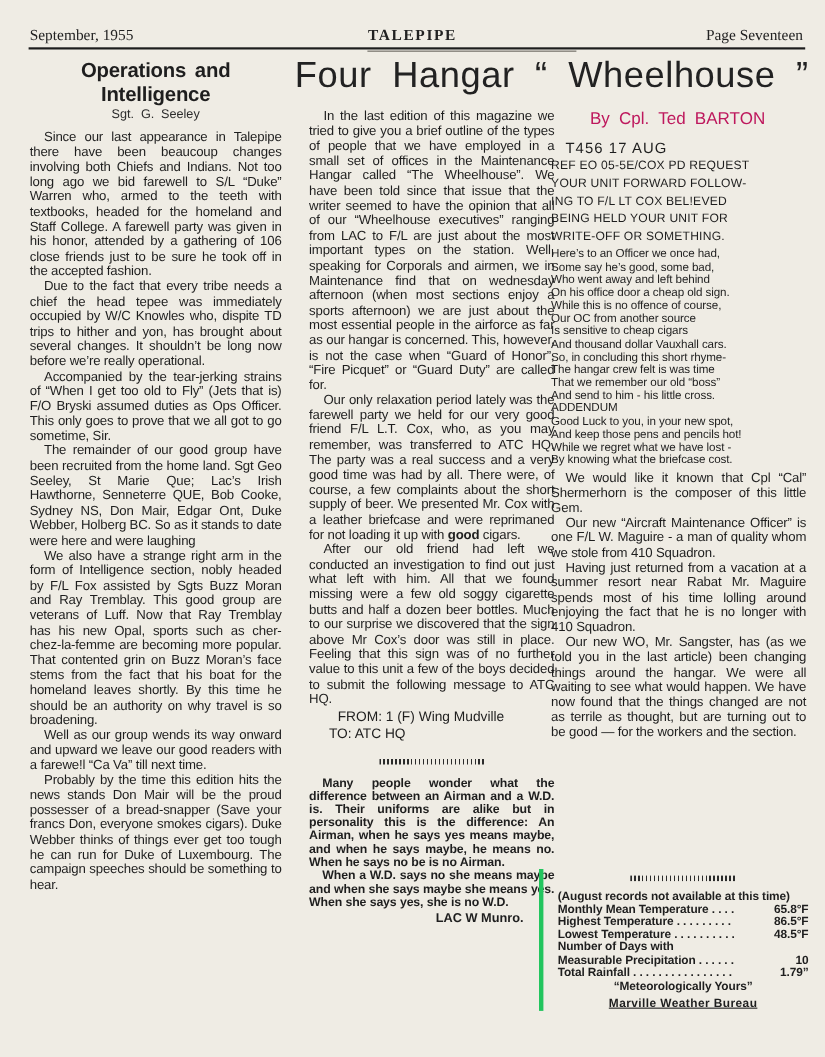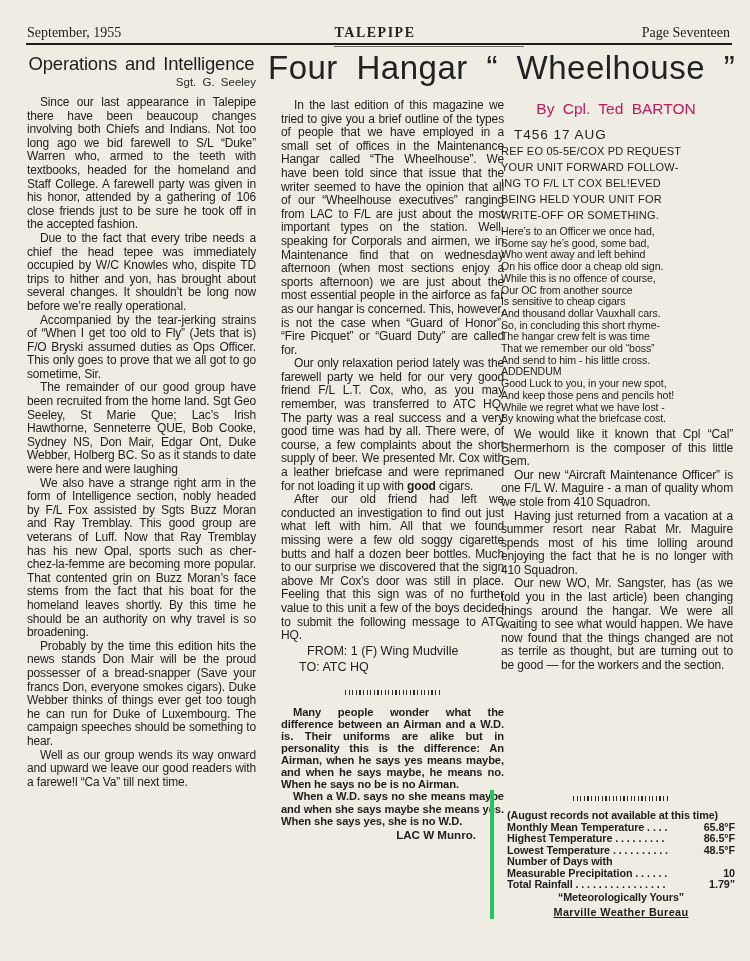--- a/index.html
+++ b/index.html
@@ -18,22 +18,22 @@
   
   .col { position:absolute; }
   .col-left  { top:53px;  left:27px;  width:229px; }
   .col-mid   { top:99px;  left:281px; width:223px; }
   .col-right { top:100px; left:501px; width:232px; }
   .body p {
     margin:0; font-size:12px; line-height:13.6px; letter-spacing:-0.15px;
     text-indent:13px; text-align:justify;
   }
   
-  .lt-title { margin:0; font-size:18.5px; font-weight:400; text-align:center; letter-spacing:-0.2px; word-spacing:3px; }
-  .lt-byline { font-size:11.5px; text-align:right; color:#2b2b2b; margin:1px 0 8px; word-spacing:3px; }
+  .lt-title { margin:0; font-size:18.5px; font-weight:700; text-align:center; letter-spacing:-0.2px; word-spacing:3px; }
+  .lt-byline { font-size:11.5px; text-align:center; color:#2b2b2b; margin:1px 0 8px; word-spacing:3px; }
   
   .headline {
     position:absolute; top:49px; left:268px; width:464px; margin:0;
     font-size:33px; font-weight:400; text-align:center; color:#222;
     letter-spacing:0.5px; word-spacing:9px; white-space:nowrap;
   }
   .ft-byline { font-size:15.5px; text-align:center; word-spacing:4px; margin:0 2px 9px 0; color:#be185d; }
   .signal-h { font-size:13.5px; letter-spacing:1px; margin-left:13px; line-height:16px; }
   .signal   { font-size:11px; line-height:16px; letter-spacing:0.2px; white-space:pre-line; margin-bottom:3px; }
   .poem     { font-size:10.6px; line-height:11.7px; letter-spacing:-0.1px; white-space:pre-line; margin-bottom:3px; }
@@ -69,22 +69,22 @@
 
   <section class="col col-left">
     <h2 class="lt-title">Operations and Intelligence</h2>
     <div class="lt-byline">Sgt. G. Seeley</div>
     <div class="body">
       <p>Since our last appearance in Talepipe there have been beaucoup changes involving both Chiefs and Indians. Not too long ago we bid farewell to S/L “Duke” Warren who, armed to the teeth with textbooks, headed for the homeland and Staff College. A farewell party was given in his honor, attended by a gathering of 106 close friends just to be sure he took off in the accepted fashion.</p>
       <p>Due to the fact that every tribe needs a chief the head tepee was immediately occupied by W/C Knowles who, dispite TD trips to hither and yon, has brought about several changes. It shouldn’t be long now before we’re really operational.</p>
       <p>Accompanied by the tear-jerking strains of “When I get too old to Fly” (Jets that is) F/O Bryski assumed duties as Ops Officer. This only goes to prove that we all got to go sometime, Sir.</p>
       <p>The remainder of our good group have been recruited from the home land. Sgt Geo Seeley, St Marie Que; Lac’s Irish Hawthorne, Senneterre QUE, Bob Cooke, Sydney NS, Don Mair, Edgar Ont, Duke Webber, Holberg BC. So as it stands to date were here and were laughing</p>
       <p>We also have a strange right arm in the form of Intelligence section, nobly headed by F/L Fox assisted by Sgts Buzz Moran and Ray Tremblay. This good group are veterans of Luff. Now that Ray Tremblay has his new Opal, sports such as cher-chez-la-femme are becoming more popular. That contented grin on Buzz Moran’s face stems from the fact that his boat for the homeland leaves shortly. By this time he should be an authority on why travel is so broadening.</p>
+      <p>Well as our group wends its way onward and upward we leave our good readers with a farewe!l “Ca Va” till next time.</p>
       <p>Probably by the time this edition hits the news stands Don Mair will be the proud possesser of a bread-snapper (Save your francs Don, everyone smokes cigars). Duke Webber thinks of things ever get too tough he can run for Duke of Luxembourg. The campaign speeches should be something to hear.</p>
-      <p>Well as our group wends its way onward and upward we leave our good readers with a farewe!l “Ca Va” till next time.</p>
     </div>
   </section>
 
   <section class="col col-mid">
     <div class="body">
       <p>In the last edition of this magazine we tried to give you a brief outline of the types of people that we have employed in a small set of offices in the Maintenance Hangar called “The Wheelhouse”. We have been told since that issue that the writer seemed to have the opinion that all of our “Wheelhouse executives” ranging from LAC to F/L are just about the most important types on the station. Well, speaking for Corporals and airmen, we in Maintenance find that on wednesday afternoon (when most sections enjoy a sports afternoon) we are just about the most essential people in the airforce as far as our hangar is concerned. This, however, is not the case when “Guard of Honor”, “Fire Picquet” or “Guard Duty” are called for.</p>
       <p><span>Our only relaxation period lately was the farewell party we held for our very good friend F/L L.T. Cox, who, as you may remember, was transferred to ATC HQ. The party was a real success and a very good time was had by all. There were, of course, a few complaints about the short supply of beer. We presented Mr. Cox with a leather briefcase and were reprimaned for not loading it up with </span><b>good</b><span> cigars.</span></p>
       <p>After our old friend had left we conducted an investigation to find out just what left with him. All that we found missing were a few old soggy cigarette butts and half a dozen beer bottles. Much to our surprise we discovered that the sign above Mr Cox’s door was still in place. Feeling that this sign was of no further value to this unit a few of the boys decided to submit the following message to ATC HQ.</p>
     </div>
     <div class="msg">FROM: 1 (F) Wing Mudville</div>

